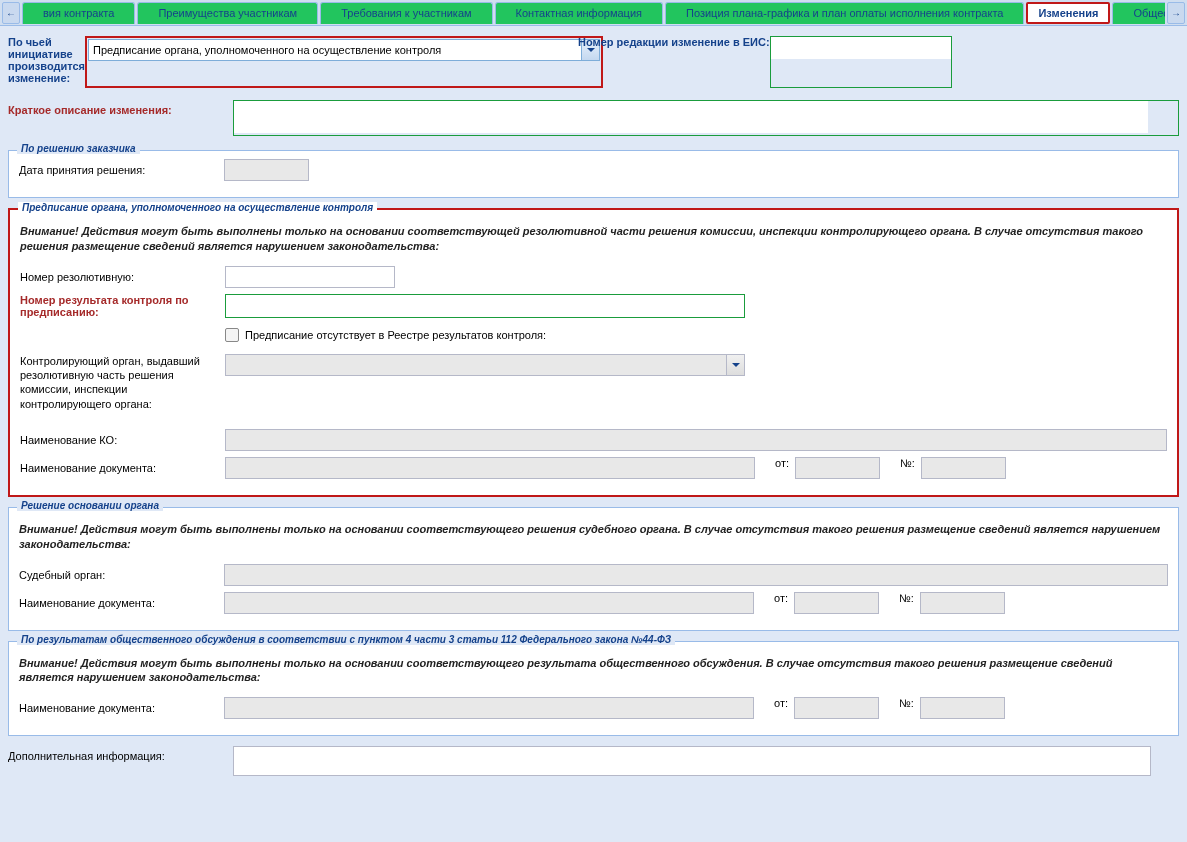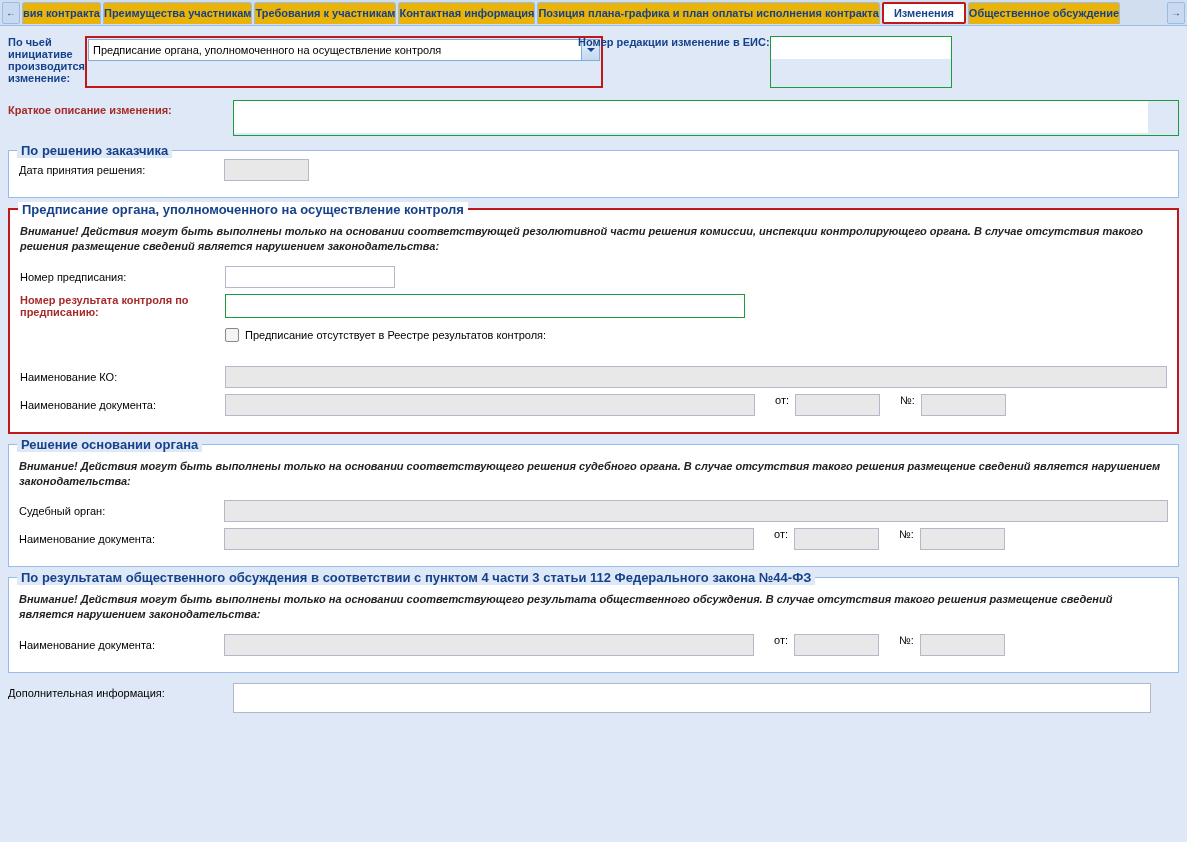--- a/index.html
+++ b/index.html
@@ -33,31 +33,30 @@
     font-size: 10px;
     border-radius: 2px;
   }
   .tabs {
     display: flex;
     flex: 1;
     overflow: hidden;
     margin: 0 2px;
   }
   .tab {
-    background: #eab308;
+    background: #22c55e;
     border: 1px solid #99bbe8;
     border-bottom: none;
-    padding: 4px 0;
+    padding: 4px 20px;
     margin-right: 2px;
     font-size: 11px;
     color: #15428b;
     cursor: pointer;
     white-space: nowrap;
     border-radius: 3px 3px 0 0;
-    font-weight: bold;
   }
   .tab.active {
     background: #fff;
     font-weight: bold;
     border: 2px solid #c01818;
     border-radius: 2px;
     padding: 3px 10px;
   }
   .content {
     padding: 10px 8px 0 8px;
@@ -154,21 +153,22 @@
     position: relative;
   }
   .fieldset-legend {
     position: absolute;
     top: -8px;
     left: 8px;
     background: #dfe8f6;
     padding: 0 4px;
     color: #15428b;
     font-weight: bold;
-    font-size: 13px;
+    font-size: 10px;
+    font-style: italic;
   }
   .fieldset.highlighted {
     border: 2px solid #c01818;
   }
   .warning {
     font-style: italic;
     font-weight: bold;
     color: #222;
     margin: 6px 0 12px 0;
     line-height: 1.35;
@@ -263,39 +263,46 @@
       <div class="label-cell">Дата принятия решения:</div>
       <input class="text-input disabled" style="width: 85px;" readonly="" value="">
     </div>
   </div>
 
   <div class="fieldset highlighted">
     <div class="fieldset-legend" style="background:#fff;">Предписание органа, уполномоченного на осуществление контроля</div>
     <div class="warning">Внимание! Действия могут быть выполнены только на основании соответствующей резолютивной части решения комиссии, инспекции контролирующего органа. В случае отсутствия такого решения размещение сведений является нарушением законодательства:</div>
 
     <div class="label-row">
-      <div class="label-cell">Номер предписания:</div>
+      <div class="label-cell">Номер резолютивную:</div>
       <input class="text-input" style="width: 170px;" value="">
     </div>
 
     <div class="label-row" style="align-items:flex-start;">
       <div class="label-cell required">Номер результата контроля по предписанию:</div>
       <span class="highlight-green">
         <input class="text-input" style="width: 518px; border: none;" value="">
       </span>
     </div>
 
     <div class="label-row">
       <div class="label-cell"></div>
       <div class="checkbox-row">
         <span class="checkbox"></span>
         <span>Предписание отсутствует в Реестре результатов контроля:</span>
       </div>
     </div>
 
+    <div class="label-row" style="align-items:flex-start;">
+      <div class="label-cell" style="line-height:1.3;">Контролирующий орган, выдавший резолютивную часть решения комиссии, инспекции контролирующего органа:</div>
+      <span class="wide-combo">
+        <input class="combo-input" style="background: transparent;" readonly="" value="">
+        <span class="combo-trigger"></span>
+      </span>
+    </div>
 
     <div class="label-row" style="margin-top:18px;">
       <div class="label-cell">Наименование КО:</div>
       <input class="text-input disabled" style="flex: 1 1 0%; width: 916px;" readonly="" value="">
     </div>
 
     <div class="label-row">
       <div class="label-cell">Наименование документа:</div>
       <div class="inline-labels" style="flex:1;">
         <input class="text-input disabled" style="width: 530px;" readonly="" value="">

